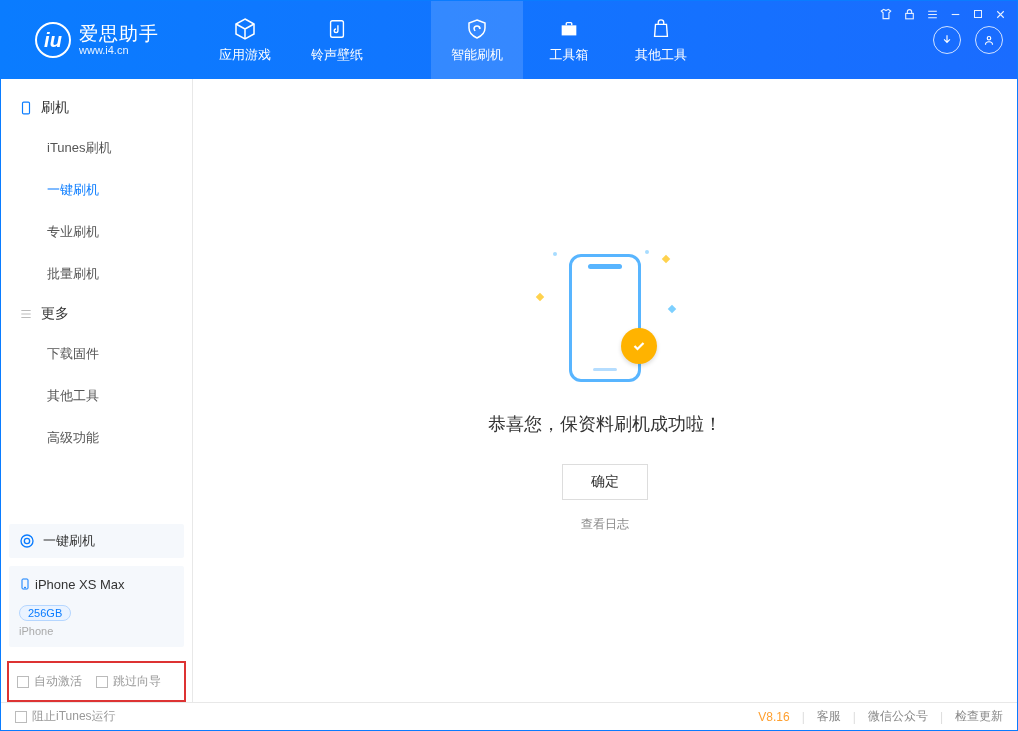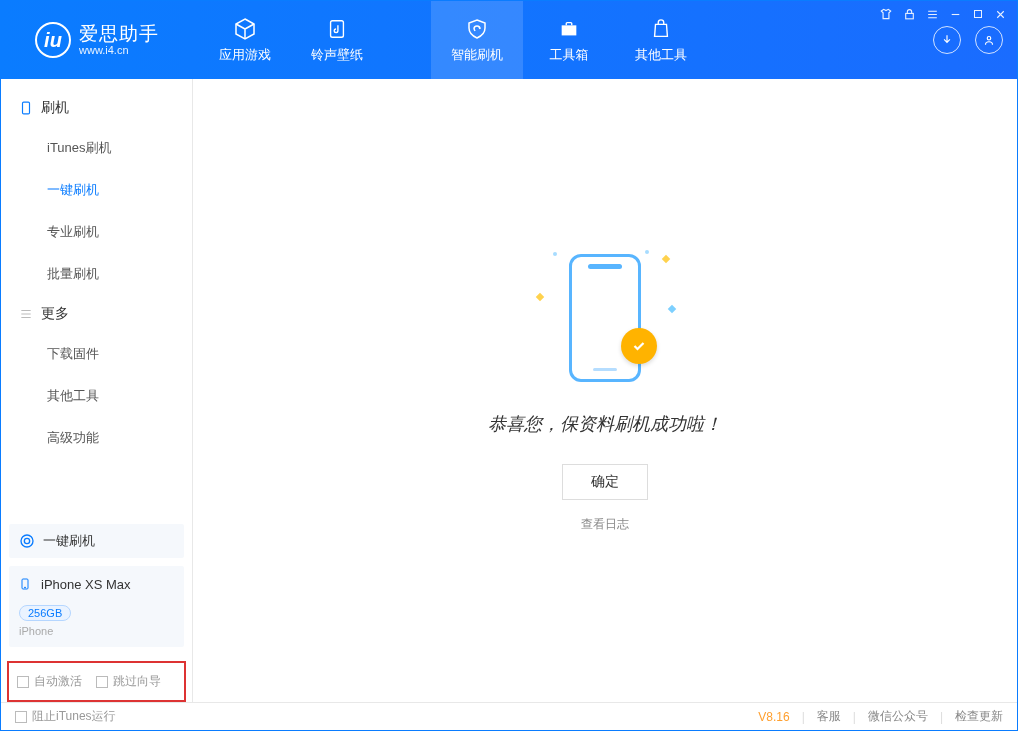--- a/index.html
+++ b/index.html
@@ -32,41 +32,41 @@
 .sidebar { width: 192px; border-right: 1px solid #e8e8e8; display: flex; flex-direction: column; }
 .side-scroll { flex: 1; padding-top: 10px; overflow: auto; }
 .side-group-title { display: flex; align-items: center; padding: 10px 18px; font-size: 14px; color: #333; font-weight: 500; gap: 8px; }
 .side-list { }
 .side-item { padding: 12px 18px 12px 46px; font-size: 13px; color: #555; cursor: pointer; }
 .side-item.active { color: #0a7cff; }
 
 .side-bottom { padding: 8px; }
 .status-card { background: #f5f8fc; border-radius: 2px; padding: 8px 10px; margin-bottom: 8px; display: flex; align-items: center; gap: 8px; font-size: 13px; color: #333; }
 .device-card { background: #f5f8fc; border-radius: 2px; padding: 10px; }
-.device-card .name { font-size: 13px; color: #333; font-weight: 500; display: flex; align-items: center; gap: 10px; }
+.device-card .name { font-size: 13px; color: #333; font-weight: 500; display: flex; align-items: center; gap: 4px; }
 .device-card .storage { display: inline-block; margin-top: 13px; font-size: 11px; color: #0a7cff; border: 1px solid #b5d6ff; border-radius: 10px; padding: 1px 8px; background: #eaf3ff; }
 .device-card .type { margin-top: 4px; font-size: 11px; color: #aaa; }
 
 .checkbox-row { border: 2px solid #d33; margin: 6px 6px 0; padding: 10px 8px; display: flex; gap: 14px; font-size: 12px; color: #999; }
 .chk { display: flex; align-items: center; gap: 5px; }
 .chk .box { width: 12px; height: 12px; border: 1px solid #bbb; }
 
 
 .main { flex: 1; display: flex; flex-direction: column; align-items: center; justify-content: center; position: relative; }
 .illus { width: 140px; height: 140px; position: relative; margin-bottom: 24px; display:flex; align-items:center; justify-content:center; }
 .phone { width: 72px; height: 128px; border: 3px solid #58b5ff; border-radius: 12px; background: #fff; position: relative; }
 .phone::before { content:""; position:absolute; top:7px; left:50%; transform:translateX(-50%); width:34px; height:5px; background:#58b5ff; border-radius:3px; }
 .phone::after { content:""; position:absolute; bottom:8px; left:50%; transform:translateX(-50%); width:24px; height:3px; background:#b5ddff; border-radius:2px; }
 .check-badge { position: absolute; right: 18px; bottom: 24px; width: 36px; height: 36px; background: #ffb300; border-radius: 50%; display:flex; align-items:center; justify-content:center; box-shadow: 0 2px 4px rgba(0,0,0,.15); }
 .sparkle { position:absolute; width:6px; height:6px; background:#ffd24d; transform:rotate(45deg);}
 .s1{left:2px; top:46px;} .s2{right:6px; top:8px;} .s3{right:0; top:58px; background:#7dd0ff;}
 .dot { position:absolute; width:4px; height:4px; border-radius:50%; background:#a7dcff;}
 .d1{left:18px; top:4px;} .d2{right:26px; top:2px;}
 
-.success-text { font-size: 18px; color: #333; margin-bottom: 28px; font-style: italic; }
+.success-text { font-size: 18px; color: #333; margin-bottom: 28px; }
 .ok-btn { border: 1px solid #ddd; background: #fff; padding: 8px 28px; font-size: 14px; color: #333; cursor: pointer; margin-bottom: 16px; }
 .log-link { font-size: 12px; color: #888; cursor: pointer; }
 
 
 .footer { height: 28px; border-top: 1px solid #e8e8e8; display: flex; align-items: center; padding: 0 14px; font-size: 12px; color: #999; }
 .footer .chk { margin-right: auto; }
 .footer .sep { margin: 0 12px; color: #ddd; }
 .footer .link { color: #888; cursor: pointer; }
 .footer .ver { color: #ffa030; }
 </style>

